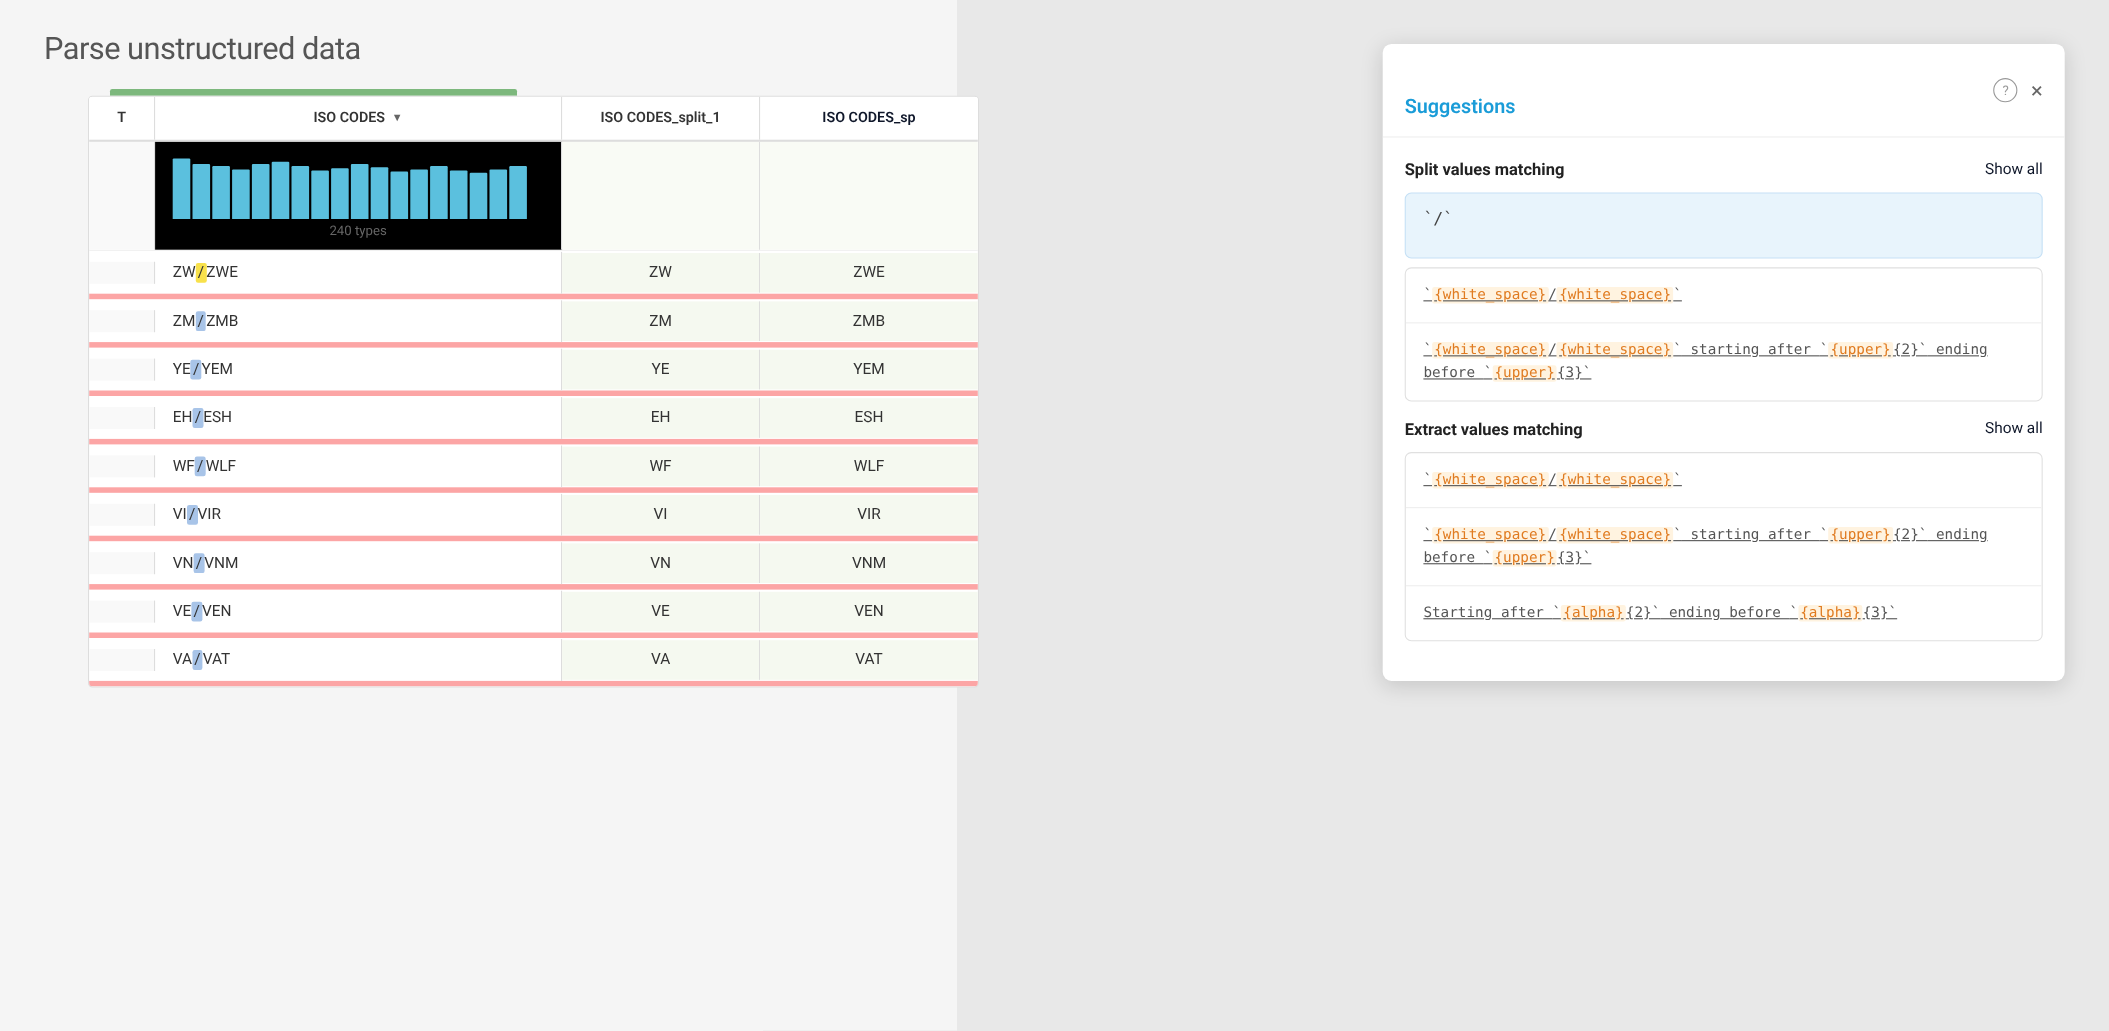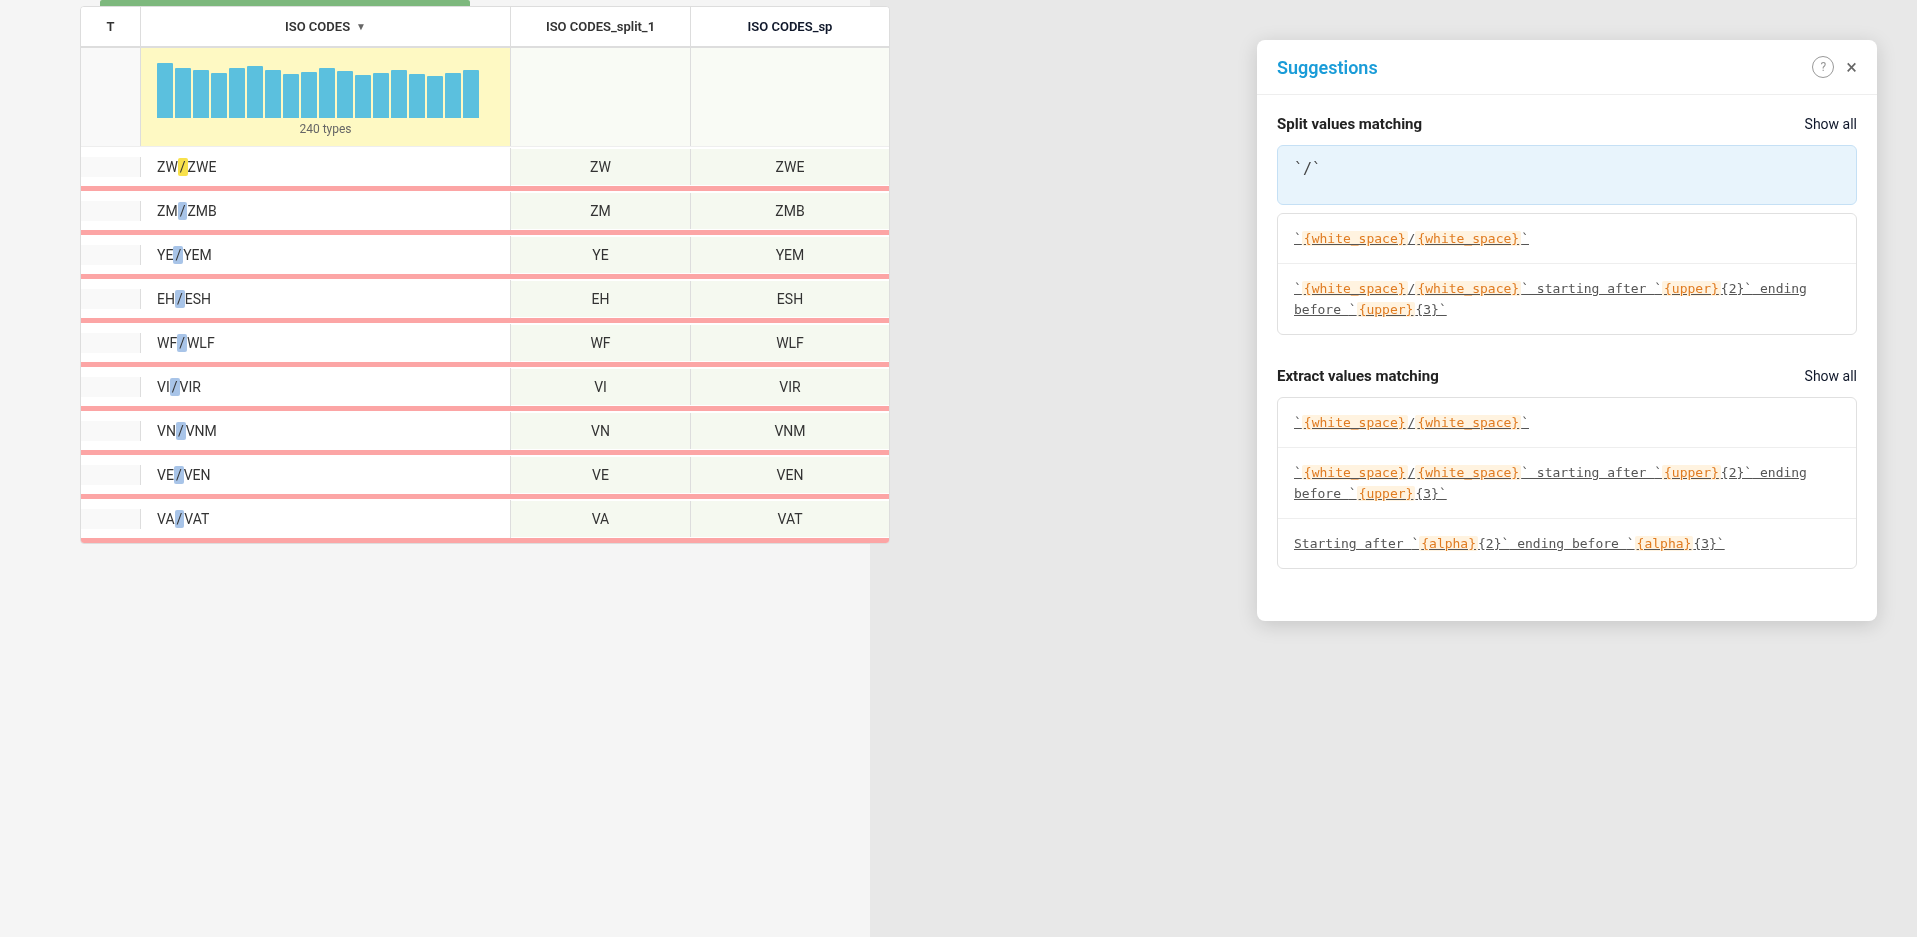--- a/index.html
+++ b/index.html
@@ -106,21 +106,21 @@
       min-width: 60px;
       border-right: 1px solid #ddd;
       background: #f9f9f9;
     }
 
     .hist-iso-cell {
       width: 370px;
       min-width: 370px;
       padding: 10px 16px 4px;
       border-right: 1px solid #ddd;
-      background: #fef9c3;
+      background: #000000;
     }
 
     .histogram {
       display: flex;
       align-items: flex-end;
       gap: 2px;
       height: 60px;
     }
 
     .hist-bar {
@@ -229,20 +229,21 @@
       align-items: center;
       justify-content: space-between;
       padding: 16px 20px;
       border-bottom: 1px solid #eee;
     }
 
     .panel-title {
       font-size: 18px;
       font-weight: 600;
       color: #1a9cd8;
+      margin-top: 31px;
     }
 
     .panel-header-actions {
       display: flex;
       align-items: center;
       gap: 12px;
     }
 
     .help-icon {
       width: 22px;
@@ -263,21 +264,21 @@
       cursor: pointer;
       line-height: 1;
     }
 
     .panel-body {
       padding: 20px;
     }
 
     
     .section {
-      margin-bottom: 32px;
+      margin-bottom: 16px;
     }
 
     .section-header {
       display: flex;
       justify-content: space-between;
       align-items: center;
       margin-bottom: 12px;
     }
 
     .section-title {
@@ -380,20 +381,21 @@
     }
 
     .extract-item:last-child {
       border-bottom: none;
     }
   </style>
 </head>
 <body>
 
 <div class="main-area">
+  <div class="page-title">Parse unstructured data</div>
 
   <div style="position:relative; margin-left:40px; margin-top:0;">
 
     <div style="height:6px; background:#7db87d; width:370px; margin-left:60px; border-radius:2px 2px 0 0;"></div>
 
     <div class="table-wrapper">
 
       <div class="table-header">
         <div class="col-t">T</div>
         <div class="col-iso">

